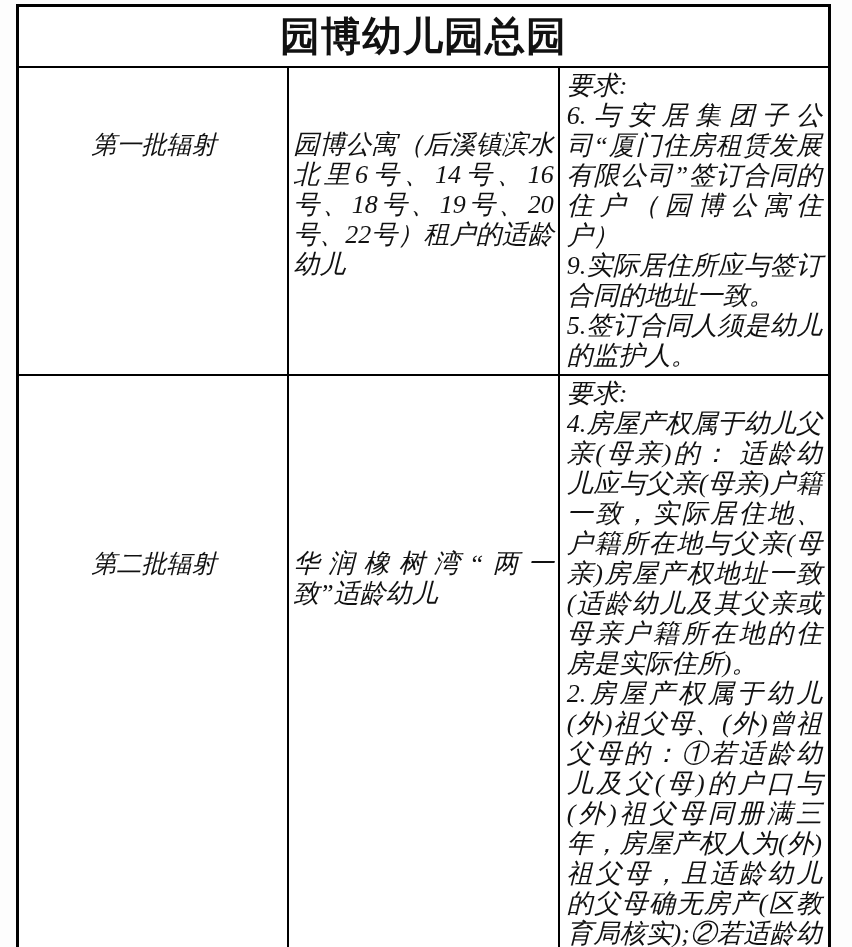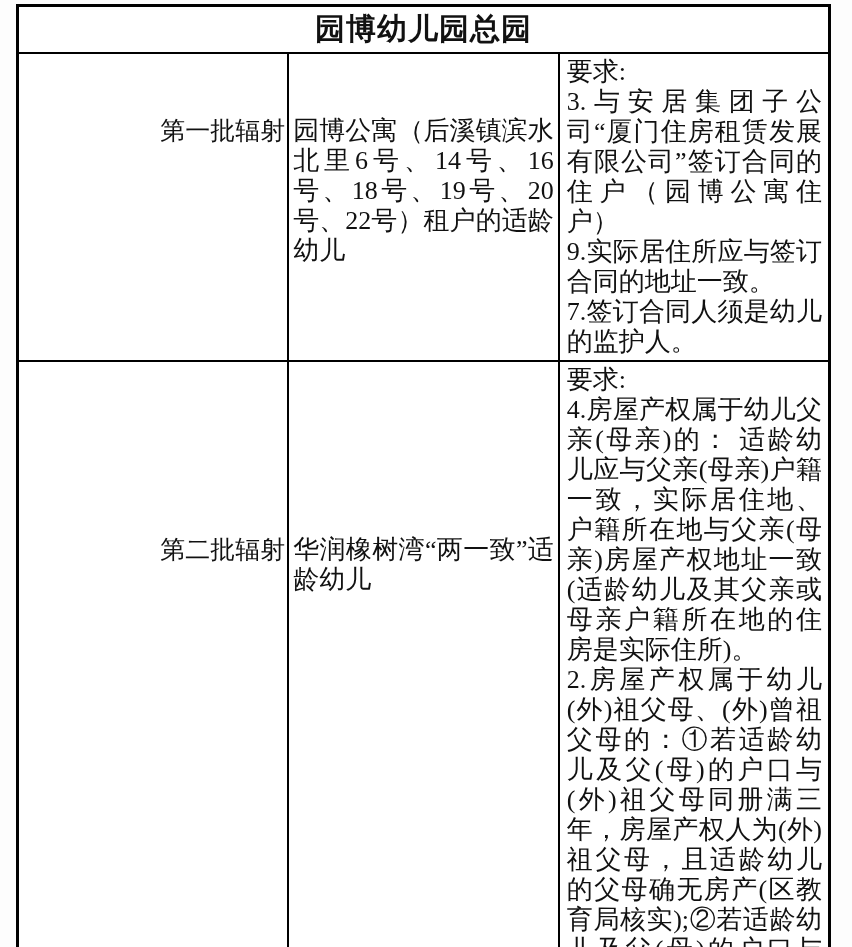--- a/index.html
+++ b/index.html
@@ -23,37 +23,38 @@
     background: #ffffff;
     border: 3px solid #000000;
   }
   th, td {
     border: 2px solid #000000;
     vertical-align: top;
     overflow: hidden;
   }
   th.table-title {
     height: 38px;
-    font-size: 30px;
+    font-size: 40px;
     font-weight: bold;
     text-align: center;
     vertical-align: middle;
     padding: 2px;
     letter-spacing: 1px;
   }
   td {
     font-size: 26px;
     line-height: 30px;
+    font-style: italic;
   }
   td.c1 {
     width: 120px;
     padding: 0 2px 12px 4px;
     font-size: 25px;
     white-space: nowrap;
-    text-align: right;
+    text-align: center;
   }
   td.c2 {
     width: 273px;
     padding: 0 4px 0 4px;
     text-align: justify;
   }
   td.c3 {
     width: 406px;
     padding: 3px 6px 3px 7px;
     text-align: justify;
@@ -72,23 +73,23 @@
     <tbody>
       <tr>
         <th colspan="3" class="table-title">园博幼儿园总园</th>
       </tr>
 
       <tr class="row1">
         <td class="c1">第一批辐射</td>
         <td class="c2">园博公寓（后溪镇滨水北里6号、14号、16号、18号、19号、20号、22号）租户的适龄幼儿</td>
         <td class="c3">
           <p>要求:</p>
-          <p>3.与安居集团子公司“厦门住房租赁发展有限公司”签订合同的住户（园博公寓住户）</p>
+          <p>6.与安居集团子公司“厦门住房租赁发展有限公司”签订合同的住户（园博公寓住户）</p>
           <p>9.实际居住所应与签订合同的地址一致。</p>
-          <p>7.签订合同人须是幼儿的监护人。</p>
+          <p>5.签订合同人须是幼儿的监护人。</p>
         </td>
       </tr>
 
       <tr class="row2">
         <td class="c1">第二批辐射</td>
         <td class="c2">华润橡树湾“两一致”适龄幼儿</td>
         <td class="c3">
           <p>要求:</p>
           <p>4.房屋产权属于幼儿父亲(母亲)的： 适龄幼儿应与父亲(母亲)户籍一致，实际居住地、户籍所在地与父亲(母亲)房屋产权地址一致(适龄幼儿及其父亲或母亲户籍所在地的住房是实际住所)。</p>
           <p>2.房屋产权属于幼儿(外)祖父母、(外)曾祖父母的：①若适龄幼儿及父(母)的户口与(外)祖父母同册满三年，房屋产权人为(外)祖父母，且适龄幼儿的父母确无房产(区教育局核实);②若适龄幼儿及父(母)的户口与(外)祖父母、(外)曾祖父母同册满三年，房屋产权人为(外)曾祖父母，且适龄幼儿的父母与(外)祖父母确无房产(区教育局核实)。</p>

